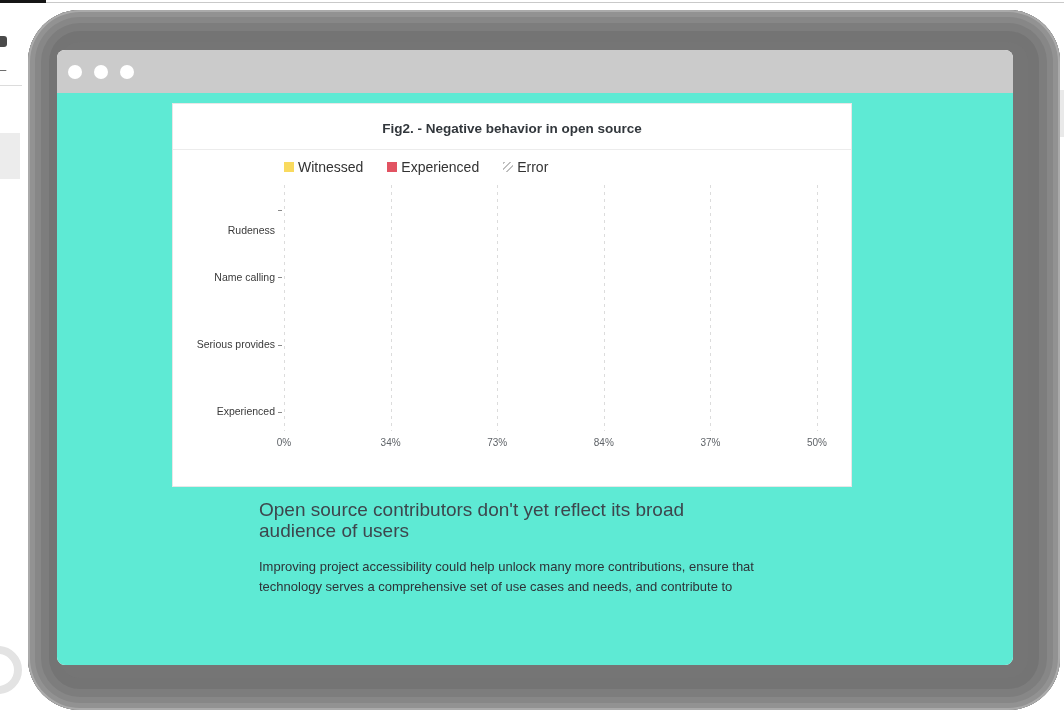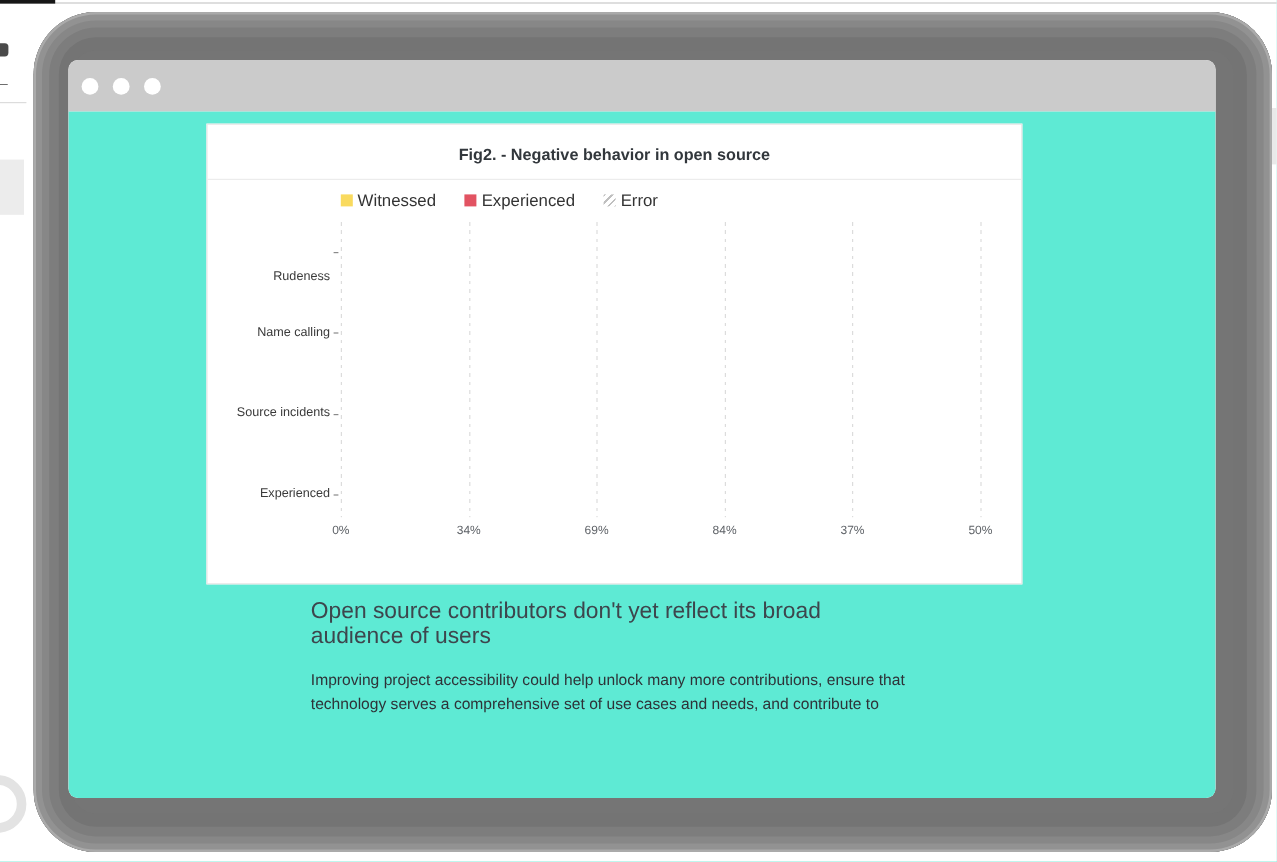--- a/index.html
+++ b/index.html
@@ -125,21 +125,21 @@
             <span>Error</span>
           </span>
         </div>
         <div class="chart-area" id="chart-area">
           <div class="plot" id="plot">
               <div class="gridline" style="left: 0%;"></div>
               <div class="x-tick" style="left: 0%;">0%</div>
               <div class="gridline" style="left: 20%;"></div>
               <div class="x-tick" style="left: 20%;">34%</div>
               <div class="gridline" style="left: 40%;"></div>
-              <div class="x-tick" style="left: 40%;">69%</div>
+              <div class="x-tick" style="left: 40%;">73%</div>
               <div class="gridline" style="left: 60%;"></div>
               <div class="x-tick" style="left: 60%;">84%</div>
               <div class="gridline" style="left: 80%;"></div>
               <div class="x-tick" style="left: 80%;">37%</div>
               <div class="gridline" style="left: 100%;"></div>
               <div class="x-tick" style="left: 100%;">50%</div>
               <div class="bar" style="top: 7px;">
                 <div class="seg" style="width: 86.2%; background: rgb(249, 218, 94);"></div>
                 <div class="seg seg-err-on" style="width: 3.8%; background-color: rgb(249, 218, 94);"></div>
                 <div class="seg seg-err-off" style="width: 3.8%;"></div>
@@ -177,21 +177,21 @@
               <div class="bar" style="top: 227.9px;">
                 <div class="seg" style="width: 4.4%; background: rgb(226, 83, 98);"></div>
                 <div class="seg seg-err-on" style="width: 1.2%; background-color: rgb(226, 83, 98);"></div>
                 <div class="seg seg-err-off" style="width: 1.2%;"></div>
               </div>
             </div>
         <div class="cat-label" style="top: 18.5px; margin-top: 20px;">Rudeness</div>
             <div class="cat-tick" style="top: 25px;"></div>
             <div class="cat-label" style="top: 85.8px;">Name calling</div>
             <div class="cat-tick" style="top: 92.3px;"></div>
-            <div class="cat-label" style="top: 153.1px;">Source incidents</div>
+            <div class="cat-label" style="top: 153.1px;">Serious provides</div>
             <div class="cat-tick" style="top: 159.6px;"></div>
             <div class="cat-label" style="top: 220.4px;">Experienced</div>
             <div class="cat-tick" style="top: 226.9px;"></div>
           </div>
       </div>
 
       <div class="article">
         <h2>Open source contributors don't yet reflect its broad audience of users</h2>
         <p>Improving project accessibility could help unlock many more contributions, ensure that technology serves a comprehensive set of use cases and needs, and contribute to</p>
       </div>

